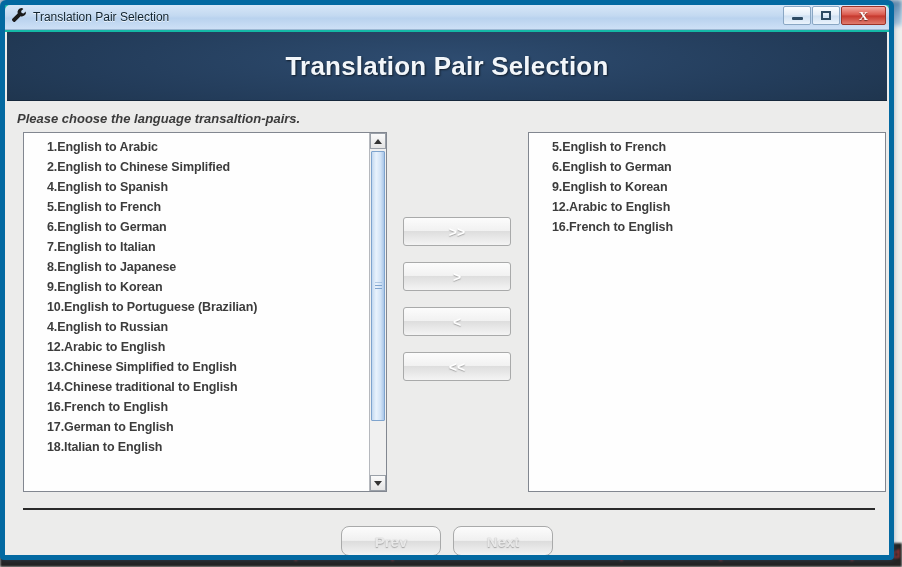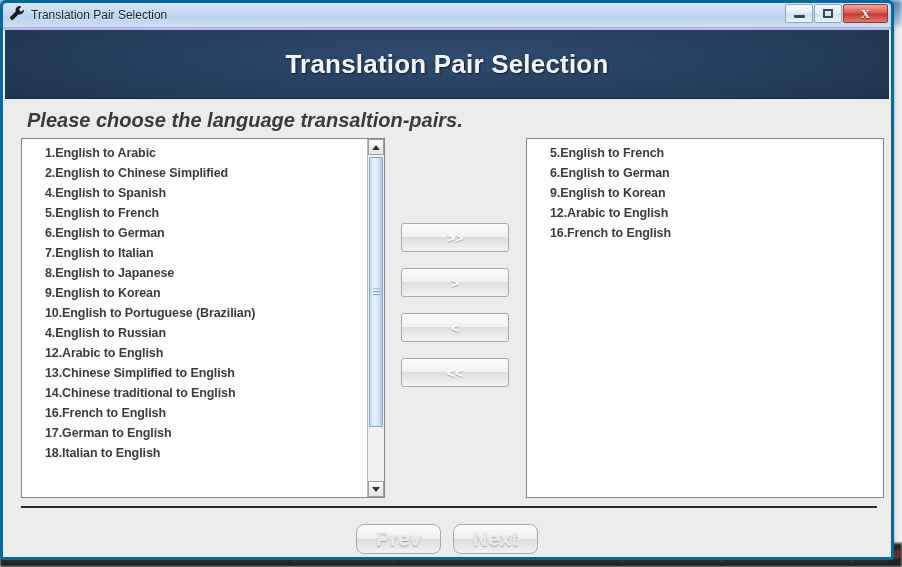--- a/index.html
+++ b/index.html
@@ -52,23 +52,23 @@
   }
 
   
   #window {
     position: absolute;
     left: 0;
     top: 0;
     width: 894px;
     height: 560px;
     box-sizing: border-box;
-    border: 3px solid #0369a1;
+    border: 5px solid #0369a1;
     border-radius: 6px 6px 4px 4px;
-    background: #c4b5fd;
+    background: #14b8a6;
     box-shadow: 0 0 5px rgba(60,90,130,.45);
     overflow: hidden;
   }
   #titlebar {
     position: relative;
     height: 25px;
     background: linear-gradient(180deg, #d7e6f7 0%, #c3d9f1 45%, #b9d2ee 55%, #cde0f6 100%);
     border-bottom: 1px solid #9db8d4;
     border-radius: 5px 5px 0 0;
     display: flex;
@@ -149,25 +149,25 @@
   }
   #banner-title {
     color: #f2f6fa;
     font-size: 26px;
     font-weight: bold;
     letter-spacing: .2px;
     text-shadow: 1px 1px 2px rgba(0,0,0,.6);
   }
 
   #instruction {
-    font-size: 20px;
+    font-size: 13px;
     font-style: italic;
     font-weight: bold;
     color: #3b3b3b;
-    padding: 10px 0 6px 24px;
+    padding: 10px 0 6px 12px;
   }
 
   
   #lists {
     position: relative;
     height: 362px;
   }
   .listbox {
     position: absolute;
     top: 0;
@@ -285,27 +285,27 @@
   }
   #footer {
     position: absolute;
     left: 0; right: 0;
     bottom: 10px;
     display: flex;
     justify-content: center;
     gap: 12px;
   }
   .nav-btn {
-    width: 85px;
+    width: 100px;
     height: 30px;
     border: 1px solid #a9aaaa;
     border-radius: 8px;
     background: linear-gradient(180deg,#fcfcfc 0%,#f0f0f0 48%,#dcdcdc 50%,#f3f3f3 100%);
     color: #e8e8e8;
-    font-size: 21px;
+    font-size: 15px;
     font-weight: bold;
     display: flex;
     align-items: center;
     justify-content: center;
     box-sizing: border-box;
     text-shadow: 0 1px 1px rgba(160,160,160,.9);
     cursor: pointer;
   }
 </style>
 </head>

